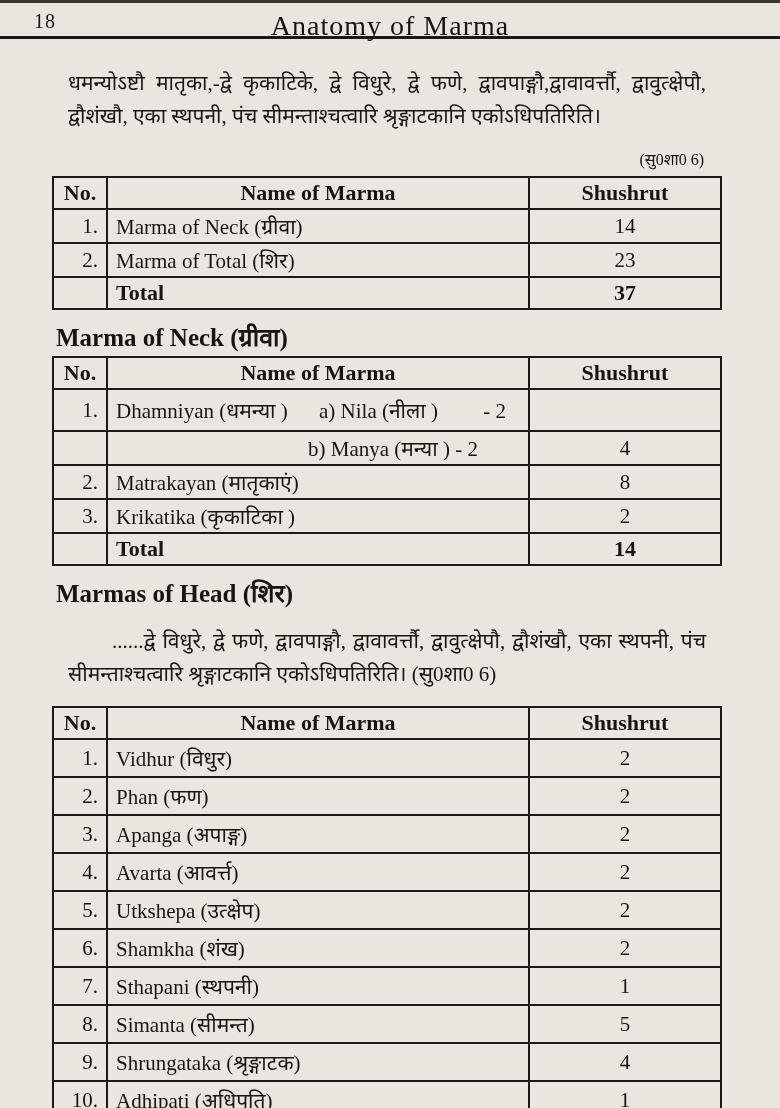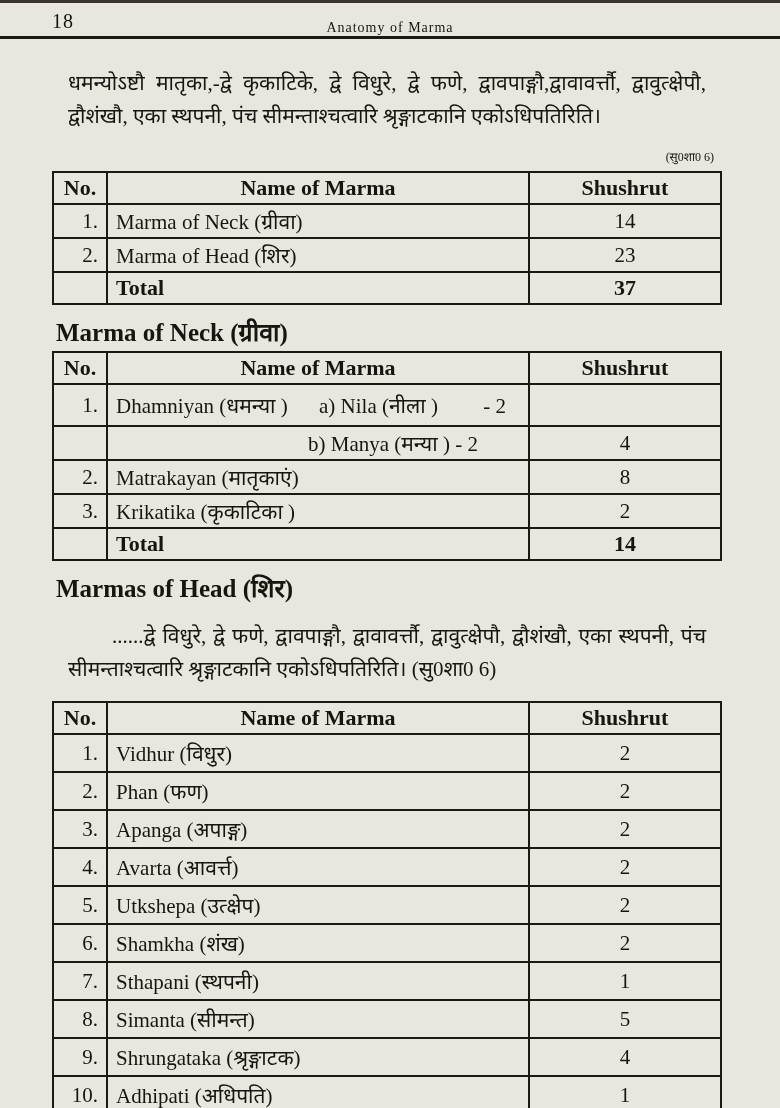--- a/index.html
+++ b/index.html
@@ -12,43 +12,43 @@
     color: #181510;
     font-family: "Liberation Serif", "DejaVu Serif", serif;
   }
   .scan-edge {
     height: 3px;
     background: #3a362e;
     width: 100%;
   }
   .page-header {
     position: relative;
-    padding: 7px 34px 3px 52px;
+    padding: 7px 34px 3px 34px;
     border-bottom: 3px solid #1c1914;
   }
   .page-number { font-size: 20px; letter-spacing: 1px; }
   .page-title {
     position: absolute;
-    left: 0; right: 0; top: 17px;
+    left: 0; right: 0; top: 7px;
     text-align: center;
-    font-size: 14px;
+    font-size: 28px;
     letter-spacing: 1px;
   }
   .content { padding: 12px 58px 0 52px; }
   .verse {
     margin: 16px;
     font-size: 21px;
     line-height: 1.55;
     text-align: justify;
   }
   .verse.indent { text-indent: 44px; }
   .reference {
-    margin: 0 8px 6px 0;
+    margin: 0 18px 6px 0;
     text-align: right;
-    font-size: 12px;
+    font-size: 16px;
   }
   h2.section-heading {
     margin: 9px 0 3px 4px;
     font-size: 25px;
     font-weight: bold;
   }
   table.marma-table {
     width: 100%;
     border-collapse: collapse;
     margin: 2px 0 4px 0;
@@ -107,21 +107,21 @@
       </tr>
     </thead>
     <tbody>
       <tr>
         <td class="td-no">1.</td>
         <td class="td-name">Marma of Neck (ग्रीवा)</td>
         <td class="td-val">14</td>
       </tr>
       <tr>
         <td class="td-no">2.</td>
-        <td class="td-name">Marma of Head (शिर)</td>
+        <td class="td-name">Marma of Total (शिर)</td>
         <td class="td-val">23</td>
       </tr>
       <tr class="total-row">
         <td class="td-no"></td>
         <td class="td-name">Total</td>
         <td class="td-val">37</td>
       </tr>
     </tbody>
   </table>
 

